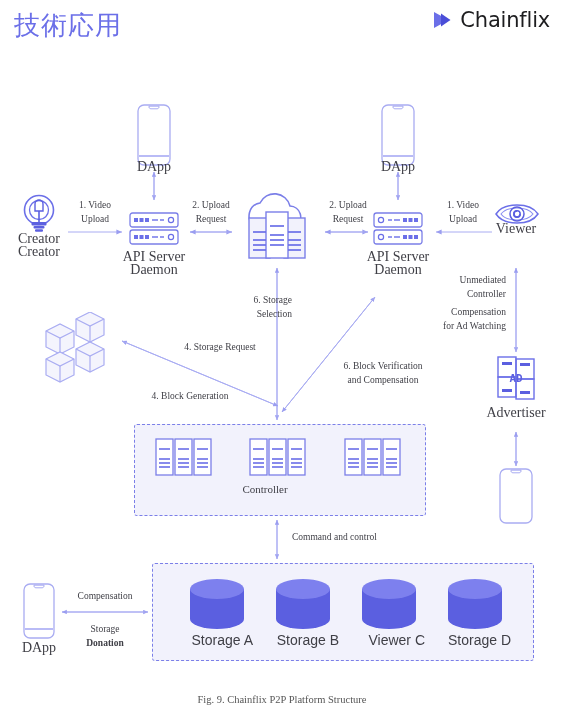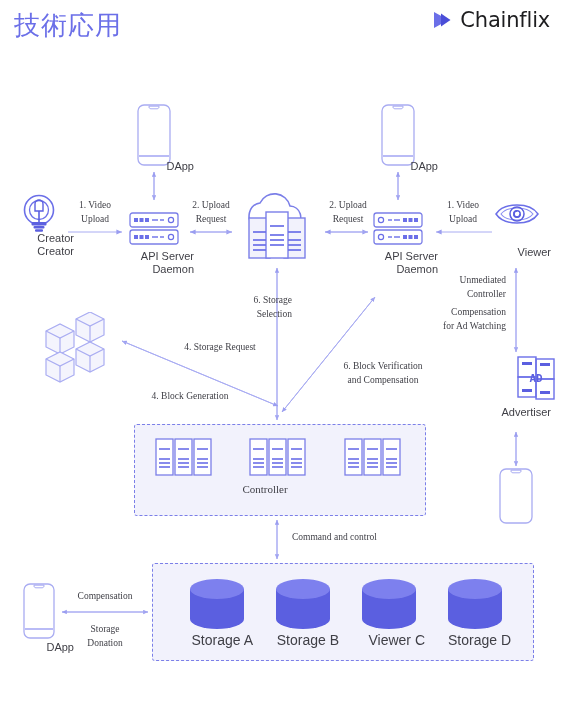--- a/index.html
+++ b/index.html
@@ -39,25 +39,25 @@
   
   .lbl{
     font-family:"Liberation Serif", serif;
     font-size:9.5px;
     color:#3f3f46;
     line-height:13px;
     text-align:center;
     white-space:nowrap;
   }
   .node-name{
-    font-family:Liberation Sans, sans-serif;
-    font-size:11px;
+    font-family:Liberation Serif, serif;
+    font-size:14px;
     color:#3f3f46;
     line-height:13px;
-    text-align:right;
+    text-align:center;
   }
   .big-name{
     font-family:"Liberation Serif", serif;
     font-size:11px;
     color:#3f3f46;
     text-align:center;
   }
   .caption{
     font-family:"Liberation Serif", serif;
     font-size:10.5px;
@@ -255,21 +255,21 @@
 
   <div class="abs" style="left:494px;top:198px;">
     <svg class="icon" width="46" height="32" viewBox="0 0 46 32">
       <path d="M2 16 C10 4, 36 4, 44 16 C36 28, 10 28, 2 16 Z" fill="none" stroke="#6b6fe8" stroke-width="1.5"></path>
       <path d="M7 16 C13 8, 33 8, 39 16 C33 24, 13 24, 7 16 Z" fill="none" stroke="#8a8ef0" stroke-width="1.1"></path>
       <circle cx="23" cy="16" r="7" fill="none" stroke="#5b5fe0" stroke-width="1.5"></circle>
       <circle cx="23" cy="16" r="3.2" fill="none" stroke="#5b5fe0" stroke-width="1.5"></circle>
       <path d="M23 13 a3 3 0 1 0 3 3" fill="none" stroke="#5b5fe0" stroke-width="1.6"></path>
     </svg>
   </div>
-  <div class="abs node-name" style="left:481px;top:246px;width:70px;">Viewer</div>
+  <div class="abs node-name" style="left:481px;top:222px;width:70px;">Viewer</div>
 
   <div class="abs lbl" style="left:62px;top:199px;width:66px;">1. Video</div>
   <div class="abs lbl" style="left:62px;top:213px;width:66px;">Upload</div>
 
   <div class="abs lbl" style="left:175px;top:199px;width:72px;">2. Upload</div>
   <div class="abs lbl" style="left:175px;top:213px;width:72px;">Request</div>
 
   <div class="abs lbl" style="left:312px;top:199px;width:72px;">2. Upload</div>
   <div class="abs lbl" style="left:312px;top:213px;width:72px;">Request</div>
 
@@ -315,21 +315,21 @@
   <div class="abs lbl" style="left:125px;top:390px;width:130px;">4. Block Generation</div>
 
   <div class="abs lbl" style="left:325px;top:360px;width:116px;">6. Block Verification</div>
   <div class="abs lbl" style="left:325px;top:374px;width:116px;">and Compensation</div>
 
   <div class="abs lbl" style="left:428px;top:274px;width:78px;text-align:right;">Unmediated</div>
   <div class="abs lbl" style="left:428px;top:288px;width:78px;text-align:right;">Controller</div>
   <div class="abs lbl" style="left:420px;top:306px;width:86px;text-align:right;">Compensation</div>
   <div class="abs lbl" style="left:420px;top:320px;width:86px;text-align:right;">for Ad Watching</div>
 
-  <div class="abs" style="left:517px;top:356px;text-align:center;">
+  <div class="abs" style="left:497px;top:356px;text-align:center;">
     <svg class="icon" width="38" height="44" viewBox="0 0 38 44">
       <rect x="1" y="1" width="18" height="20" fill="none" stroke="#6b6fe8" stroke-width="1.4"></rect>
       <rect x="19" y="3" width="18" height="20" fill="none" stroke="#6b6fe8" stroke-width="1.4"></rect>
       <rect x="1" y="21" width="18" height="20" fill="none" stroke="#6b6fe8" stroke-width="1.4"></rect>
       <rect x="19" y="23" width="18" height="20" fill="none" stroke="#6b6fe8" stroke-width="1.4"></rect>
       <rect x="5" y="6" width="10" height="3" fill="#5b5fe0"></rect>
       <rect x="23" y="7" width="10" height="3" fill="#5b5fe0"></rect>
       <rect x="5" y="33" width="10" height="3" fill="#5b5fe0"></rect>
       <rect x="23" y="35" width="10" height="3" fill="#5b5fe0"></rect>
       <text x="19" y="26" text-anchor="middle" font-family="DejaVu Sans Mono, monospace" font-size="11" font-weight="bold" fill="#5b5fe0">AD</text>
@@ -460,16 +460,17 @@
     <svg class="icon" width="32" height="56" viewBox="0 0 32 56">
       <rect x="1" y="1" width="30" height="54" rx="6" ry="6" fill="#ffffff" stroke="#a9acf2" stroke-width="1.3"></rect>
       <path d="M11 2.2 h10 a2 2 0 0 1 -2 2.6 h-6 a2 2 0 0 1 -2 -2.6 z" fill="#ffffff" stroke="#a9acf2" stroke-width="1"></path>
       <line x1="2" y1="46" x2="30" y2="46" stroke="#8a8ef0" stroke-width="1.2"></line>
     </svg>
   </div>
   <div class="abs node-name" style="left:4px;top:641px;width:70px;">DApp</div>
 
   <div class="abs lbl" style="left:62px;top:590px;width:86px;">Compensation</div>
   <div class="abs lbl" style="left:62px;top:623px;width:86px;">Storage</div>
-  <div class="abs lbl" style="left:62px;top:637px;width:86px;">Donation</div>
-
+  <div class="abs lbl" style="left:62px;top:637px;width:86px;font-weight:bold;">Donation</div>
+
+  <div class="abs caption">Fig. 9.  Chainflix P2P Platform Structure</div>
 
 </div>
 
 </body></html>

